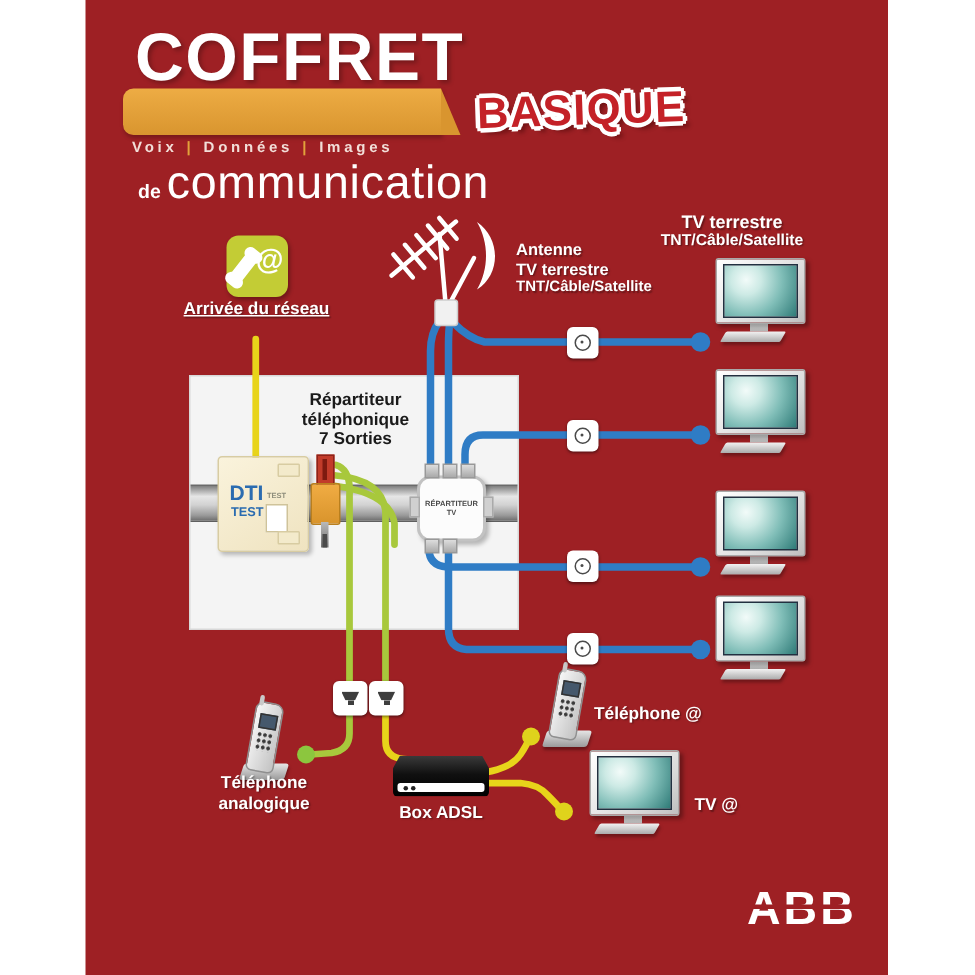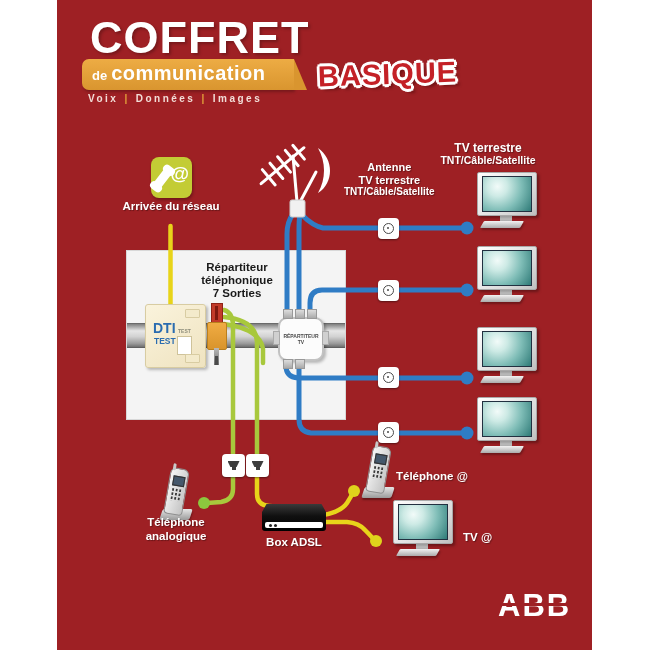--- a/index.html
+++ b/index.html
@@ -9,33 +9,33 @@
 
   
   .title{position:absolute;left:33px;top:12px;font-size:45px;font-weight:bold;color:#fff;
          letter-spacing:1px;text-shadow:2px 2px 3px rgba(0,0,0,.25);}
   .banner{position:absolute;left:25px;top:59px;width:212px;height:31px;background:linear-gradient(180deg,#EDAC44,#D9952F);
           border-radius:7px 0 0 7px;box-shadow:1px 2px 3px rgba(0,0,0,.25);}
   .banner::after{content:"";position:absolute;right:-13px;top:0;width:0;height:0;
           border-bottom:31px solid #D9952F;border-right:13px solid transparent;}
   .banner-inner{position:absolute;left:10px;top:0;height:31px;display:flex;align-items:baseline;}
   .banner-small{font-size:13px;font-weight:bold;color:#fff;line-height:31px;margin-right:4px;}
-  .banner-word{font-size:20px;font-weight:bold;color:#fff;line-height:29px;letter-spacing:.5px;}
+  .banner-word{font-size:31px;font-weight:normal;color:#fff;line-height:29px;letter-spacing:.5px;margin-top:48px;}
   .variant{position:absolute;left:261px;top:58px;font-size:29px;font-weight:bold;letter-spacing:1px;
            color:#C42127;transform:rotate(-2deg);
            text-shadow:-2px -2px 0 #fff,2px -2px 0 #fff,-2px 2px 0 #fff,2px 2px 0 #fff,
                        -3px 0 0 #fff,3px 0 0 #fff,0 3px 0 #fff,0 -3px 0 #fff,4px 4px 3px rgba(50,0,0,.45);}
   .tagline{position:absolute;left:31px;top:93px;font-size:10px;font-weight:bold;letter-spacing:2.5px;
            color:#F2DED8;}
   .tagline .sep{color:#E2A23B;padding:0 6px;}
 
   
-  .lbl{position:absolute;color:#fff;font-weight:bold;text-shadow:1px 1px 1px rgba(0,0,0,.35);z-index:6;text-align:center;}
+  .lbl{position:absolute;color:#fff;font-weight:bold;text-shadow:1px 1px 1px rgba(0,0,0,.35);z-index:6;}
   .lbl span{display:block;}
-  .lbl-incoming{left:34px;top:200px;width:160px;text-align:center;font-size:11.5px;line-height:13px;}
+  .lbl-incoming{left:34px;top:200px;width:160px;text-align:center;font-size:11.5px;line-height:13px;text-decoration:underline;}
   .lbl-antenna{left:287px;top:161px;font-size:11px;line-height:12.5px;}
   .lbl-antenna .s3{font-size:10px;}
   .lbl-tvgroup{left:350px;top:142px;width:162px;text-align:center;font-size:12px;line-height:12px;}
   .lbl-tvgroup .s2{font-size:10.5px;}
   .lbl-telsplit{left:114px;top:261px;width:132px;text-align:center;color:#1a1a1a;font-size:11.5px;
                 line-height:13px;text-shadow:none;}
   .lbl-analog{left:58px;top:516px;width:122px;text-align:center;font-size:11.5px;line-height:13.5px;}
   .lbl-adsl{left:200px;top:536px;width:74px;text-align:center;font-size:11.5px;}
   .lbl-ipphone{left:339px;top:470px;font-size:11.5px;}
   .lbl-iptv{left:406px;top:531px;font-size:11.5px;}

